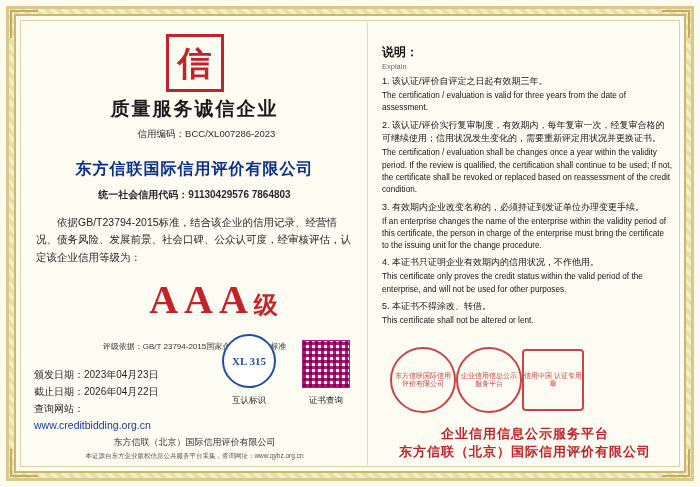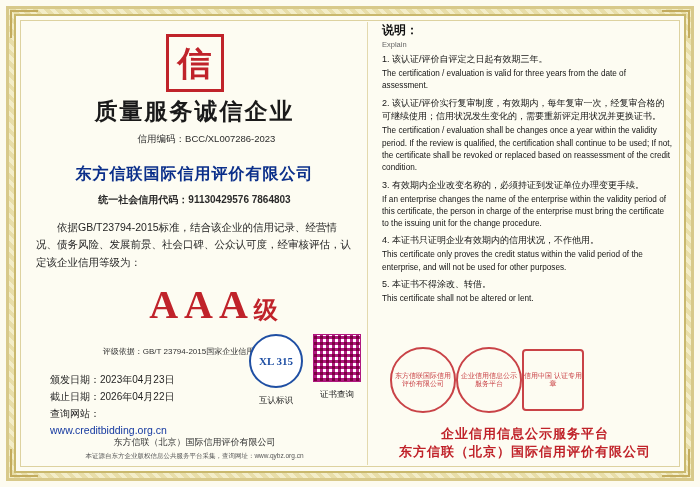--- a/index.html
+++ b/index.html
@@ -50,37 +50,37 @@
   .left{
     width:345px;
     position:relative;
     text-align:center;
     padding-top:6px;
     box-sizing:border-box;
   }
   .right{
     flex:1;
     position:relative;
-    padding:0 6px 0 14px;
+    padding:22px 6px 0 14px;
     box-sizing:border-box;
     border-left:1px solid #e3d9ae;
   }
 
   
   .logo{
     width:58px;height:58px;margin:6px auto 4px auto;
     border:3px solid #c0232a;
     color:#c0232a;
     font-family:"Liberation Serif", serif;
     font-size:34px;font-weight:bold;line-height:54px;
     box-sizing:border-box;
   }
   .title{
     font-family:"Liberation Serif", serif;
-    font-size:23px;font-weight:bold;color:#1a1a1a;
+    font-size:19px;font-weight:bold;color:#1a1a1a;
     letter-spacing:2px;
     margin:4px 0 2px 0;
   }
   .code{
     font-size:9.5px;color:#2b2b2b;margin:6px 0 18px 0;padding-left:24px;
   }
   .company{
     font-family:"Liberation Serif", serif;
     font-size:16px;font-weight:bold;color:#0b2f8a;
     margin:10px 0 4px 0;letter-spacing:1px;
@@ -99,38 +99,38 @@
     font-size:40px;font-weight:bold;color:#c0232a;
     letter-spacing:6px;
     margin:10px 0 0 0;
     padding-left:44px;
   }
   .grade .ji{font-size:24px;}
   .grade-note{
     font-size:8px;color:#333;margin-top:18px;
   }
   .meta{
-    margin-top:14px;text-align:left;padding-left:28px;
+    margin-top:14px;text-align:left;padding-left:12px;
     font-size:10px;color:#1f1f1f;line-height:1.7;
   }
   .meta .url{
     color:#1438a0;font-size:10.5px;
   }
   .footline{
     position:absolute;left:0;right:0;bottom:16px;text-align:center;
     font-size:9px;color:#333;
   }
   .footline2{
     position:absolute;left:0;right:0;bottom:4px;text-align:center;
     font-size:6.5px;color:#555;
   }
 
   
   .badges{
-    position:absolute;right:6px;bottom:58px;display:flex;gap:10px;
+    position:absolute;right:17px;bottom:58px;display:flex;align-items:flex-end;gap:26px;
   }
   .xl-badge{
     width:50px;height:50px;border-radius:50%;
     border:2px solid #1f4fa3;color:#1f4fa3;
     display:flex;align-items:center;justify-content:center;
     font-size:11px;font-weight:bold;font-family:"Liberation Serif", serif;
     background:#fff;
   }
   .qr{
     width:46px;height:46px;

